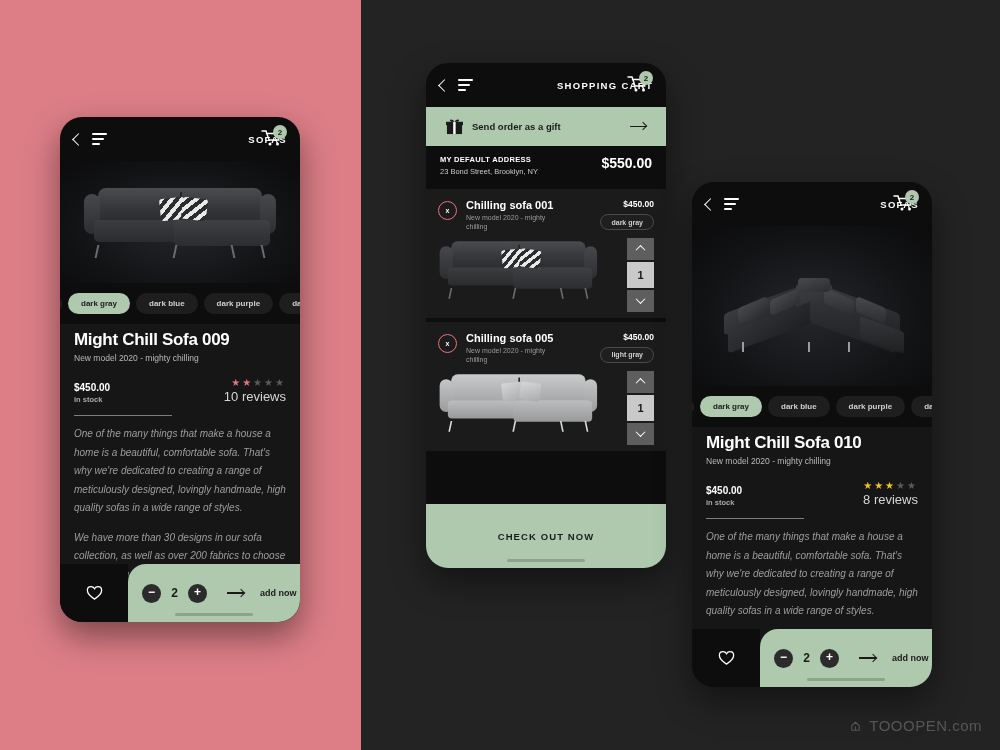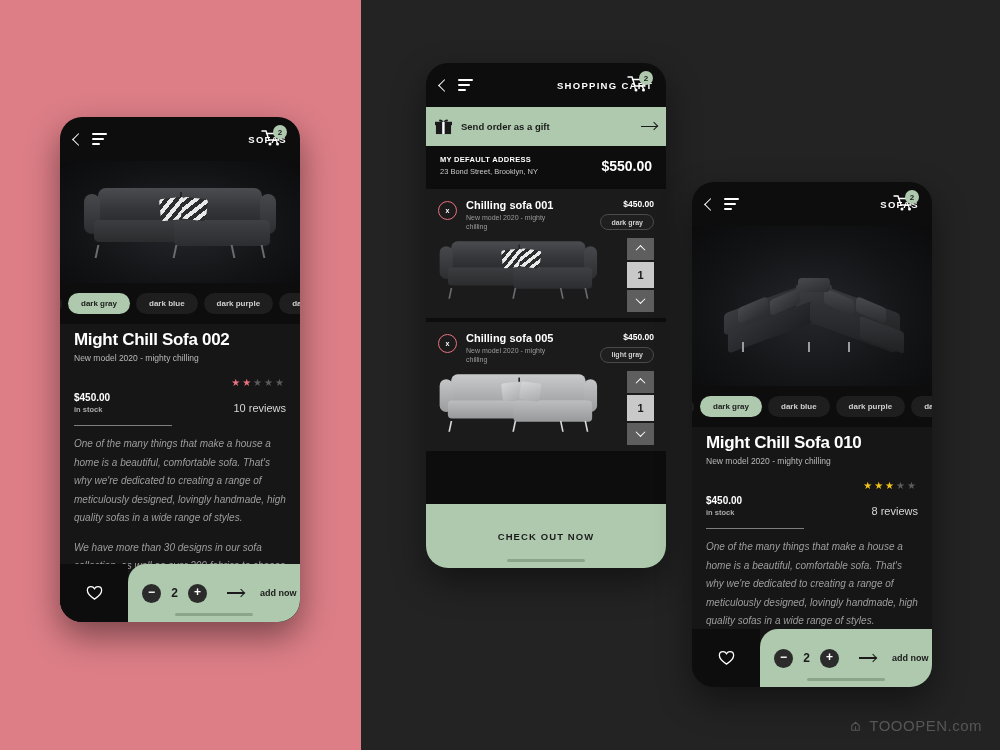--- a/index.html
+++ b/index.html
@@ -170,21 +170,21 @@
   .prod-title { color: #fff; font-size: 17px; font-weight: bold; letter-spacing: -.3px; }
   .prod-sub { color: #b9b9b9; font-size: 8.5px; margin-top: 3px; }
   .prod-meta { display: flex; align-items: flex-end; justify-content: space-between; margin-top: 14px; }
   .price { color: #fff; font-size: 10px; font-weight: bold; }
   .stock { color: #aaa; font-size: 7.5px; margin-top: 2px; font-weight: bold; }
   .rating { text-align: right; }
   .stars { font-size: 10px; letter-spacing: 2px; }
   .star.on-pink { color: #e8717f; }
   .star.on-gold { color: #f0c419; }
   .star.off { color: #5b5b5b; }
-  .reviews { color: #d6d6d6; font-size: 11px; margin-top: 14px; }
+  .reviews { color: #d6d6d6; font-size: 13px; margin-top: 1px; }
   .rule { height: 1px; background: #7e7e7e; width: 46%; margin: 11px 0 9px; }
   .desc { color: #9d9d9d; font-size: 10px; font-style: italic; line-height: 1.85; }
   .desc + .desc { margin-top: 11px; }
 
   
   .addbar {
     position: absolute; left: 0; right: 0; bottom: 0;
     display: flex; align-items: stretch; height: 58px;
   }
   .fav {
@@ -213,30 +213,30 @@
   .addlabel { color: #1b1b1b; font-size: 9px; font-weight: bold; }
   .homebar {
     position: absolute; bottom: 6px; left: 50%; transform: translateX(-50%);
     width: 78px; height: 2.6px; border-radius: 2px; background: #8aa58a;
   }
 
   
   .gift {
     background: #aec9ae;
     display: flex; align-items: center; gap: 9px;
-    padding: 11px 9px;
+    padding: 11px 20px;
   }
   .gift-label { color: #1b1b1b; font-size: 9.5px; font-weight: bold; flex: 1; }
   .arrow-dark { width: 16px; height: 1.3px; background: #1b1b1b; position: relative; }
   .arrow-dark:after {
     content:""; position:absolute; right:0; top:-2.4px; width:5px; height:5px;
     border-top:1.3px solid #1b1b1b; border-right:1.3px solid #1b1b1b; transform: rotate(45deg);
   }
   .addr {
-    display: flex; align-items: center; justify-content: space-between;
+    display: flex; justify-content: space-between;
     padding: 9px 14px; background: #0d0d0d;
   }
   .addr-l1 { color: #fff; font-size: 7.5px; font-weight: bold; letter-spacing: .3px; }
   .addr-l2 { color: #c8c8c8; font-size: 7.5px; margin-top: 3px; }
   .addr-total { color: #fff; font-size: 14px; font-weight: bold; }
 
   .cart-item { background: #1b1b1b; margin-top: 4px; padding: 10px 12px 0; position: relative; }
   .ci-head { display: flex; align-items: flex-start; gap: 9px; }
   .ci-x {
     flex: 0 0 auto; width: 19px; height: 19px; border-radius: 50%;
@@ -336,21 +336,21 @@
 
     <div class="chips">
       <div class="chip ghost"></div>
       <div class="chip sel">dark gray</div>
       <div class="chip">dark blue</div>
       <div class="chip">dark purple</div>
       <div class="chip">dark</div>
     </div>
 
     <div class="prod">
-      <div class="prod-title">Might Chill Sofa 002</div>
+      <div class="prod-title">Might Chill Sofa 009</div>
       <div class="prod-sub">New model 2020 - mighty chilling</div>
 
       <div class="prod-meta">
         <div>
           <div class="price">$450.00</div>
           <div class="stock">in stock</div>
         </div>
         <div class="rating">
           <div class="stars">
             <span class="star on-pink">★</span><span class="star on-pink">★</span><span class="star off">★</span><span class="star off">★</span><span class="star off">★</span>

